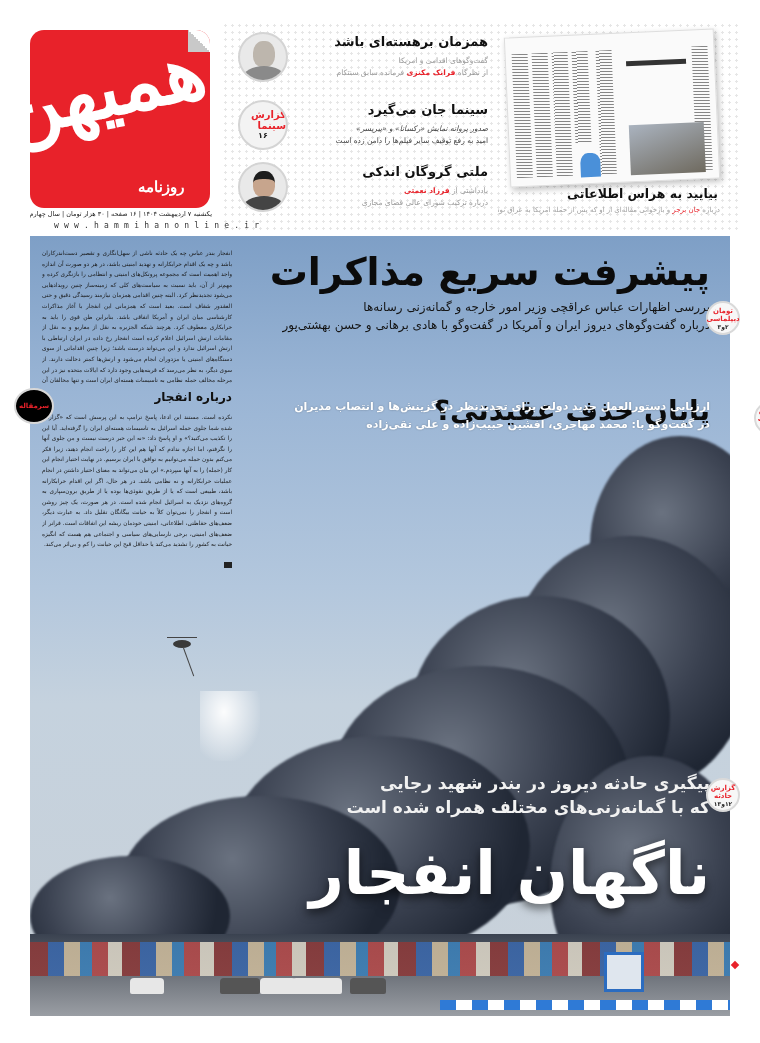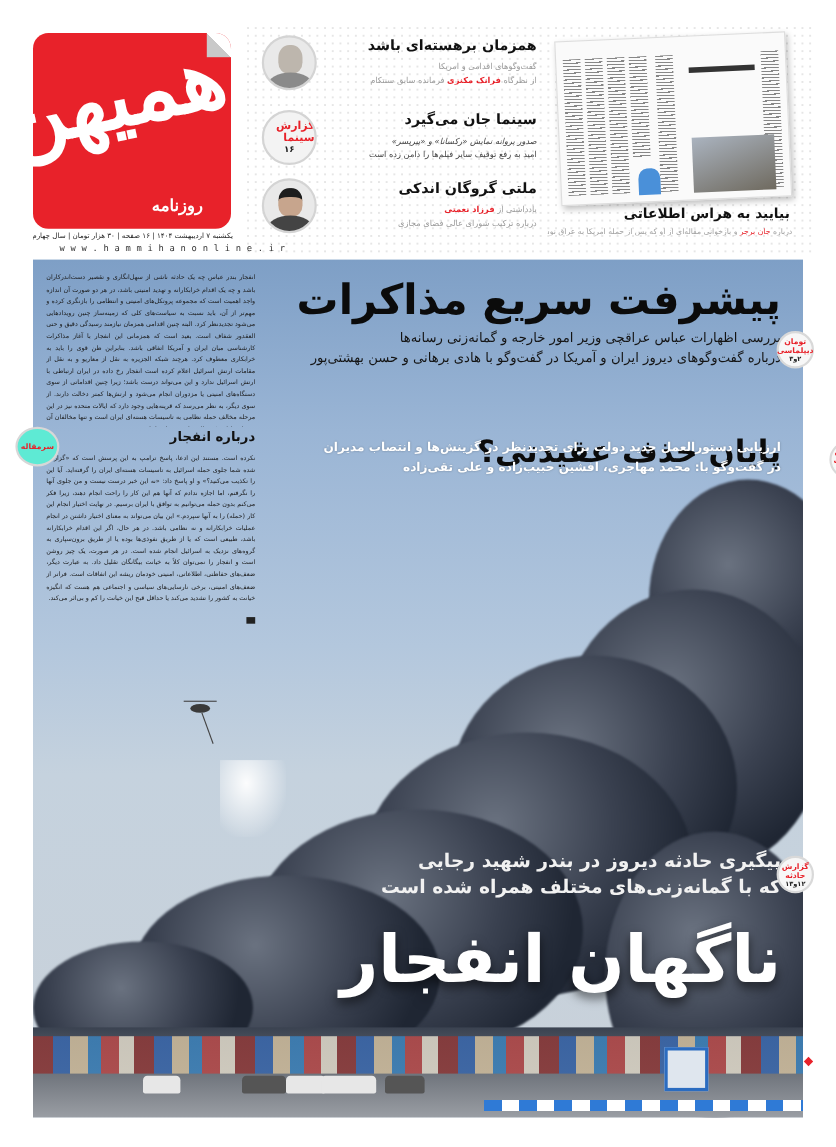--- a/index.html
+++ b/index.html
@@ -165,21 +165,21 @@
   .editorial { position: absolute; left: 42px; top: 248px; width: 190px; }
   .ed-text {
     direction: rtl; text-align: justify; font-size: 5.8px; line-height: 10.6px; color: #1a1a1a;
   }
   .ed-title {
     position: absolute; left: 42px; top: 390px; width: 190px; text-align: right; direction: rtl;
     font-size: 12px; font-weight: bold; color: #111;
   }
   .editorial-badge {
     position: absolute; left: 14px; top: 388px; width: 40px; height: 36px; border-radius: 50%;
-    background: #5eead4; border: 2px solid #d7d7d7; display: flex; align-items: center; justify-content: center;
+    background: #000000; border: 2px solid #d7d7d7; display: flex; align-items: center; justify-content: center;
   }
   .editorial-badge span { color: #e8222a; font-size: 7px; font-weight: bold; direction: rtl; }
   .end-mark { display: inline-block; width: 8px; height: 6px; background: #222; vertical-align: middle; margin-left: 2px; }
 
   .right-strip { position: absolute; left: 730px; top: 236px; width: 12px; height: 780px; background: #fff; }
   .credit-mark { position: absolute; left: 732px; top: 962px; width: 6px; height: 6px; background: #e8222a; transform: rotate(45deg); }
 </style>
 </head>
 <body>
 

